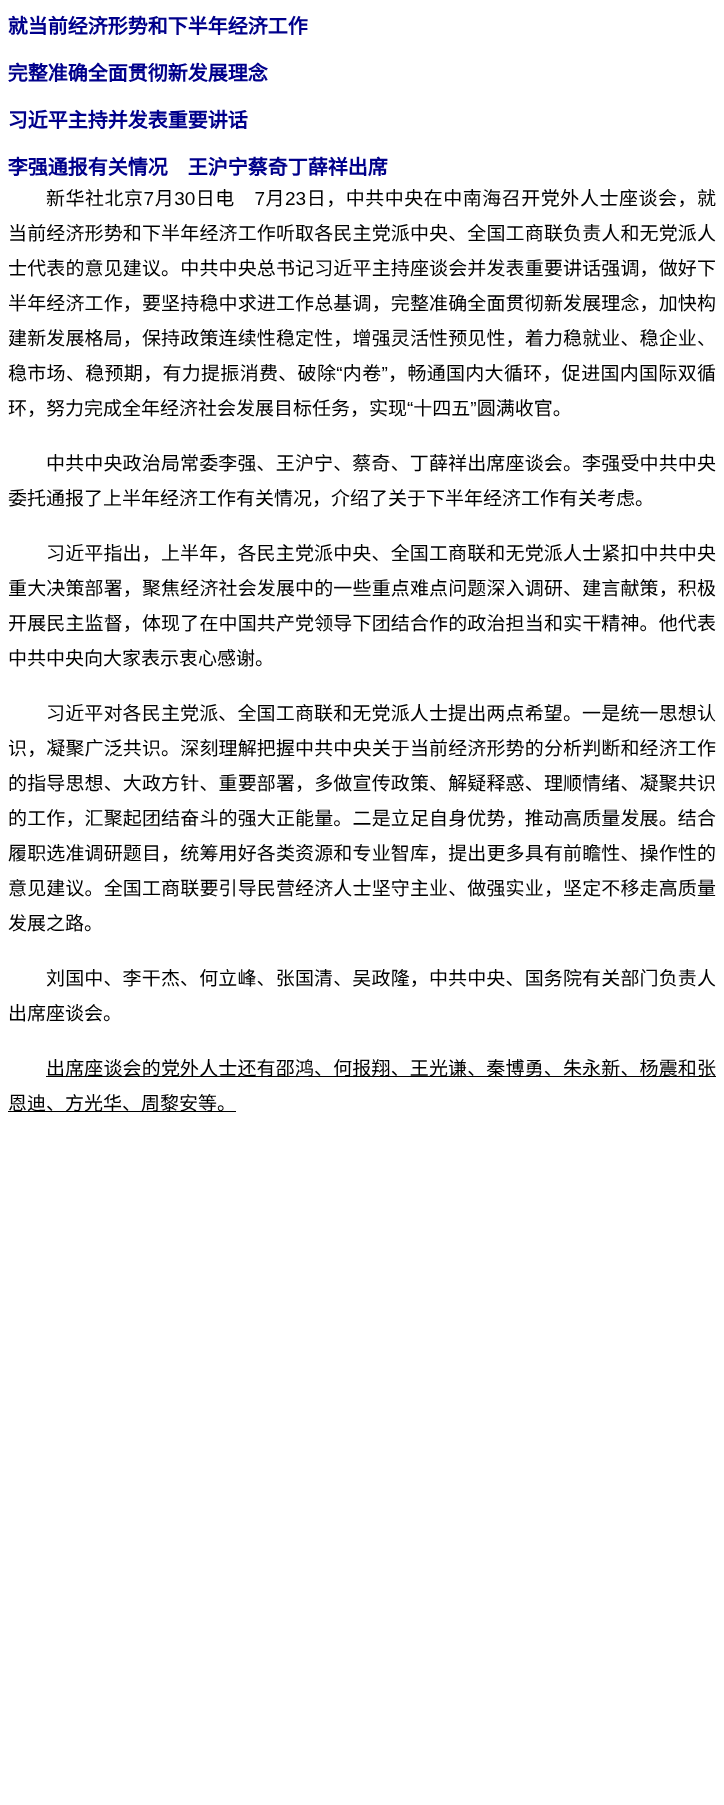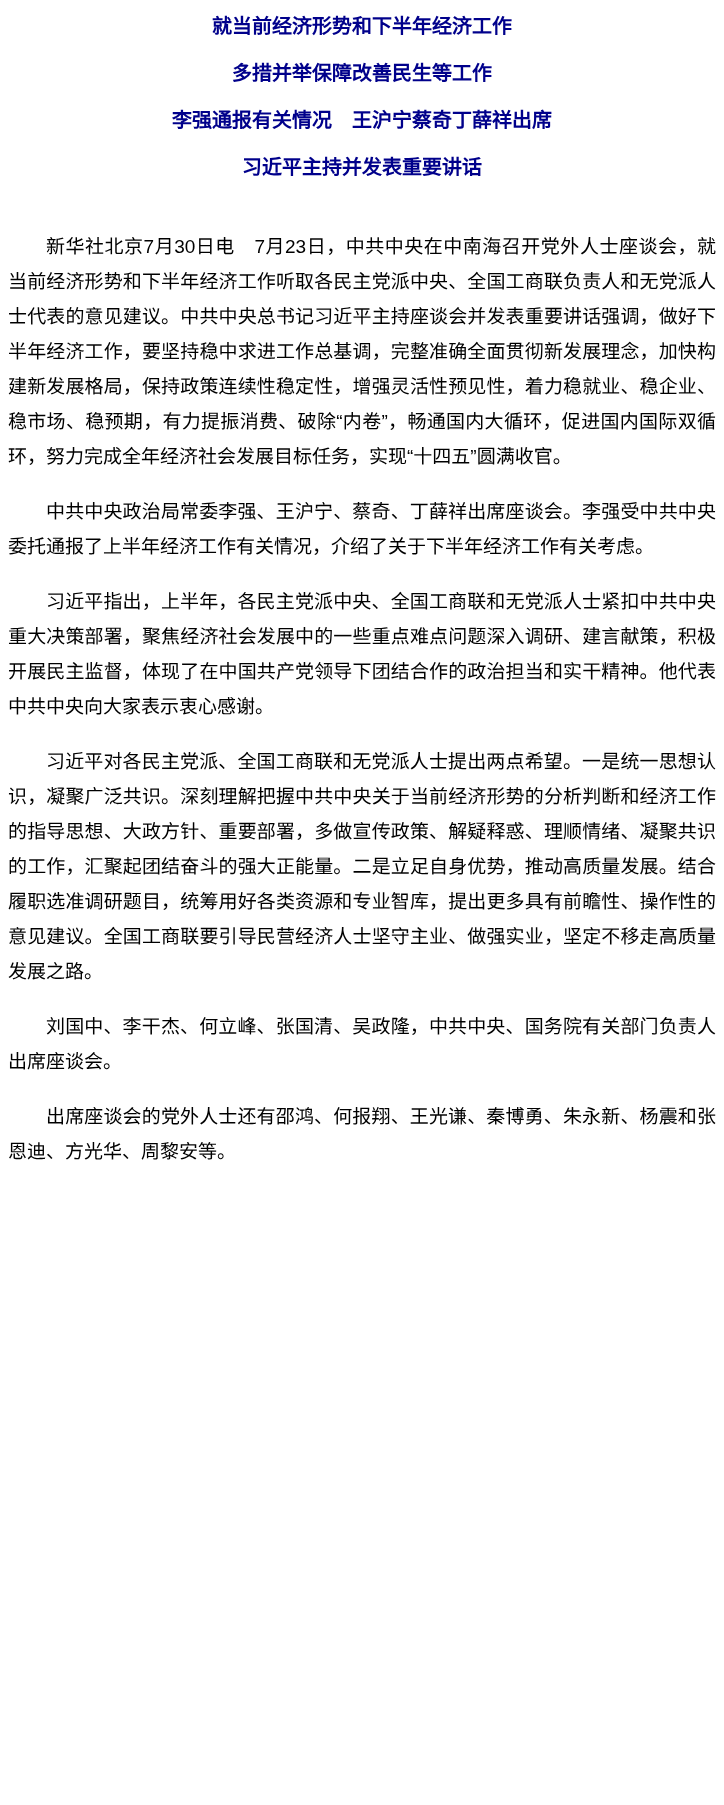--- a/index.html
+++ b/index.html
@@ -11,22 +11,20 @@
     width: 724px;
     font-family: "Liberation Sans", "DejaVu Sans", sans-serif;
   }
   .article {
     box-sizing: border-box;
     width: 724px;
     padding: 12px 8px 20px 8px;
     background: #ffffff;
   }
   .headlines {
-    text-align: center;
-    margin-bottom: 48px;
   }
   .headline-line {
     color: #00008B;
     font-size: 20px;
     font-weight: bold;
     line-height: 28px;
     margin: 0 0 19px 0;
     white-space: pre-wrap;
   }
   .headline-line:last-child {
@@ -37,32 +35,33 @@
     font-size: 19px;
     line-height: 35px;
     text-align: justify;
     text-indent: 2em;
     margin: 0 0 20px 0;
     word-break: break-all;
     white-space: pre-wrap;
   }
   .body-text p:last-child {
     margin-bottom: 0;
+    text-decoration: underline;
   }
 </style>
 </head>
 <body>
 
 <div class="article">
 
   <div class="headlines">
     <div class="headline-line">就当前经济形势和下半年经济工作</div>
-    <div class="headline-line">多措并举保障改善民生等工作</div>
+    <div class="headline-line">完整准确全面贯彻新发展理念</div>
+    <div class="headline-line">习近平主持并发表重要讲话</div>
     <div class="headline-line">李强通报有关情况　王沪宁蔡奇丁薛祥出席</div>
-    <div class="headline-line">习近平主持并发表重要讲话</div>
   </div>
 
   <div class="body-text">
     <p>新华社北京7月30日电　7月23日，中共中央在中南海召开党外人士座谈会，就当前经济形势和下半年经济工作听取各民主党派中央、全国工商联负责人和无党派人士代表的意见建议。中共中央总书记习近平主持座谈会并发表重要讲话强调，做好下半年经济工作，要坚持稳中求进工作总基调，完整准确全面贯彻新发展理念，加快构建新发展格局，保持政策连续性稳定性，增强灵活性预见性，着力稳就业、稳企业、稳市场、稳预期，有力提振消费、破除“内卷”，畅通国内大循环，促进国内国际双循环，努力完成全年经济社会发展目标任务，实现“十四五”圆满收官。</p>
     <p>中共中央政治局常委李强、王沪宁、蔡奇、丁薛祥出席座谈会。李强受中共中央委托通报了上半年经济工作有关情况，介绍了关于下半年经济工作有关考虑。</p>
     <p>习近平指出，上半年，各民主党派中央、全国工商联和无党派人士紧扣中共中央重大决策部署，聚焦经济社会发展中的一些重点难点问题深入调研、建言献策，积极开展民主监督，体现了在中国共产党领导下团结合作的政治担当和实干精神。他代表中共中央向大家表示衷心感谢。</p>
     <p>习近平对各民主党派、全国工商联和无党派人士提出两点希望。一是统一思想认识，凝聚广泛共识。深刻理解把握中共中央关于当前经济形势的分析判断和经济工作的指导思想、大政方针、重要部署，多做宣传政策、解疑释惑、理顺情绪、凝聚共识的工作，汇聚起团结奋斗的强大正能量。二是立足自身优势，推动高质量发展。结合履职选准调研题目，统筹用好各类资源和专业智库，提出更多具有前瞻性、操作性的意见建议。全国工商联要引导民营经济人士坚守主业、做强实业，坚定不移走高质量发展之路。</p>
     <p>刘国中、李干杰、何立峰、张国清、吴政隆，中共中央、国务院有关部门负责人出席座谈会。</p>
     <p>出席座谈会的党外人士还有邵鸿、何报翔、王光谦、秦博勇、朱永新、杨震和张恩迪、方光华、周黎安等。</p>
   </div>

